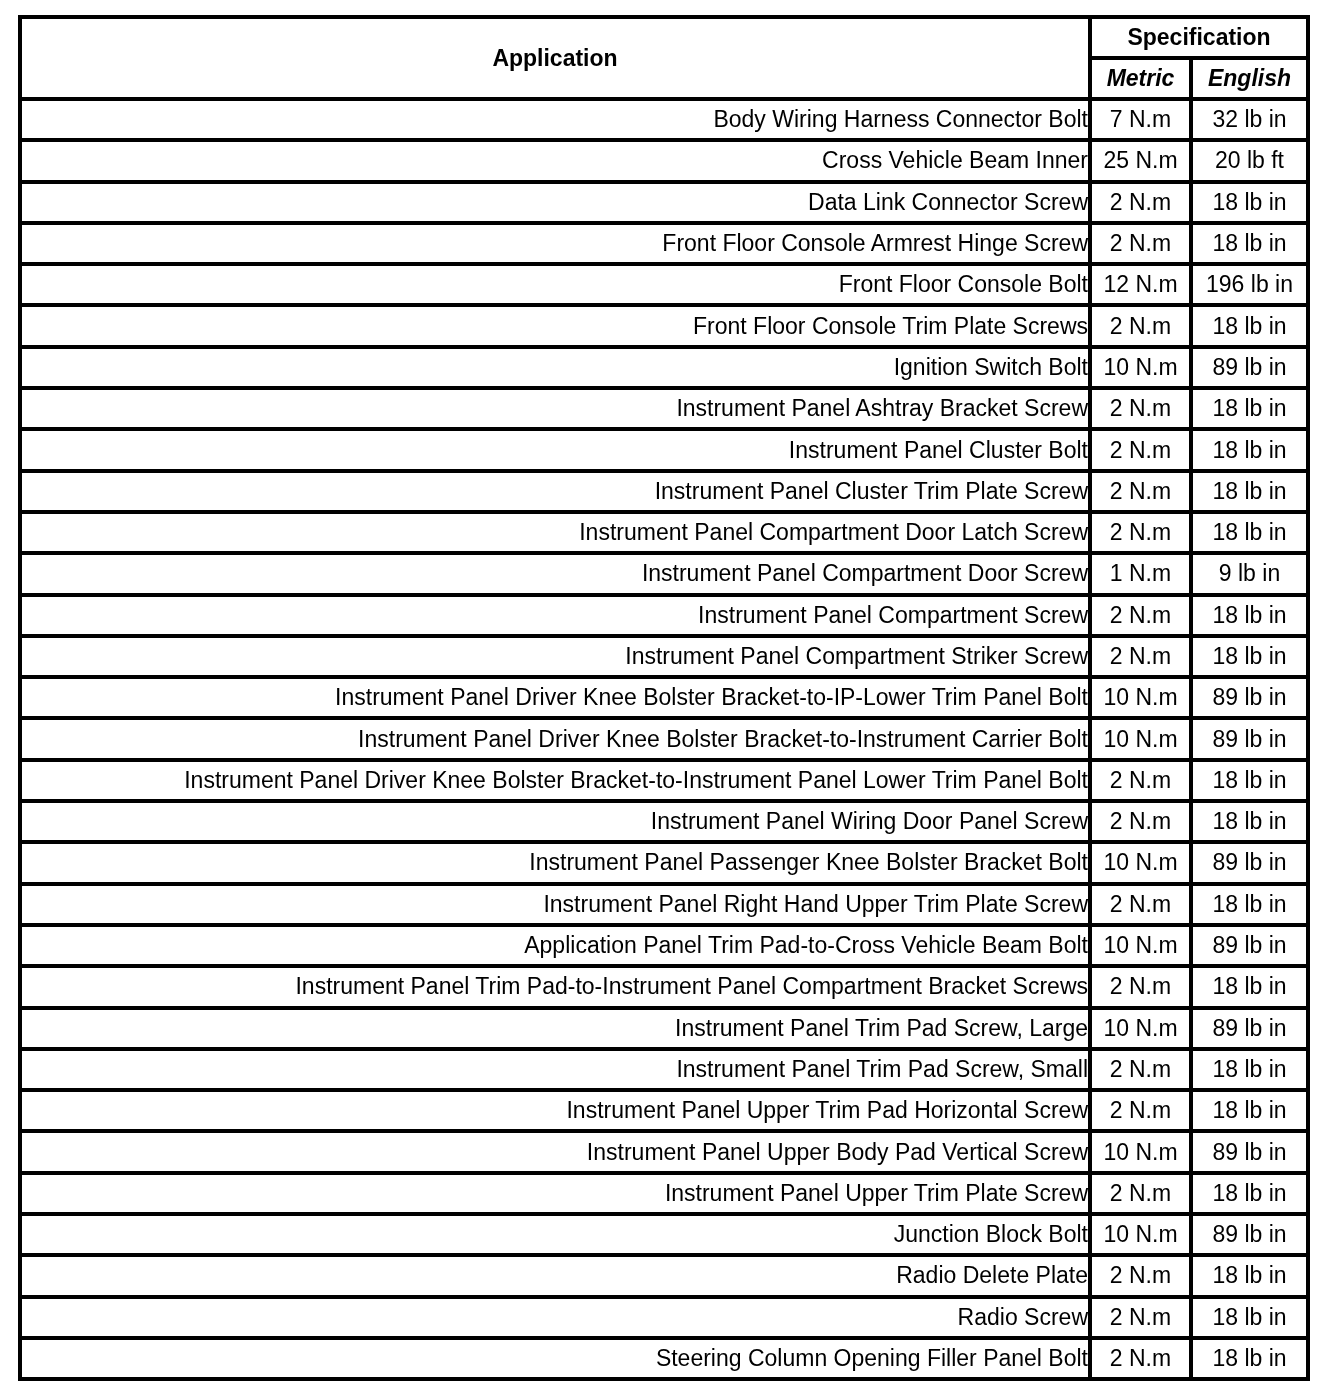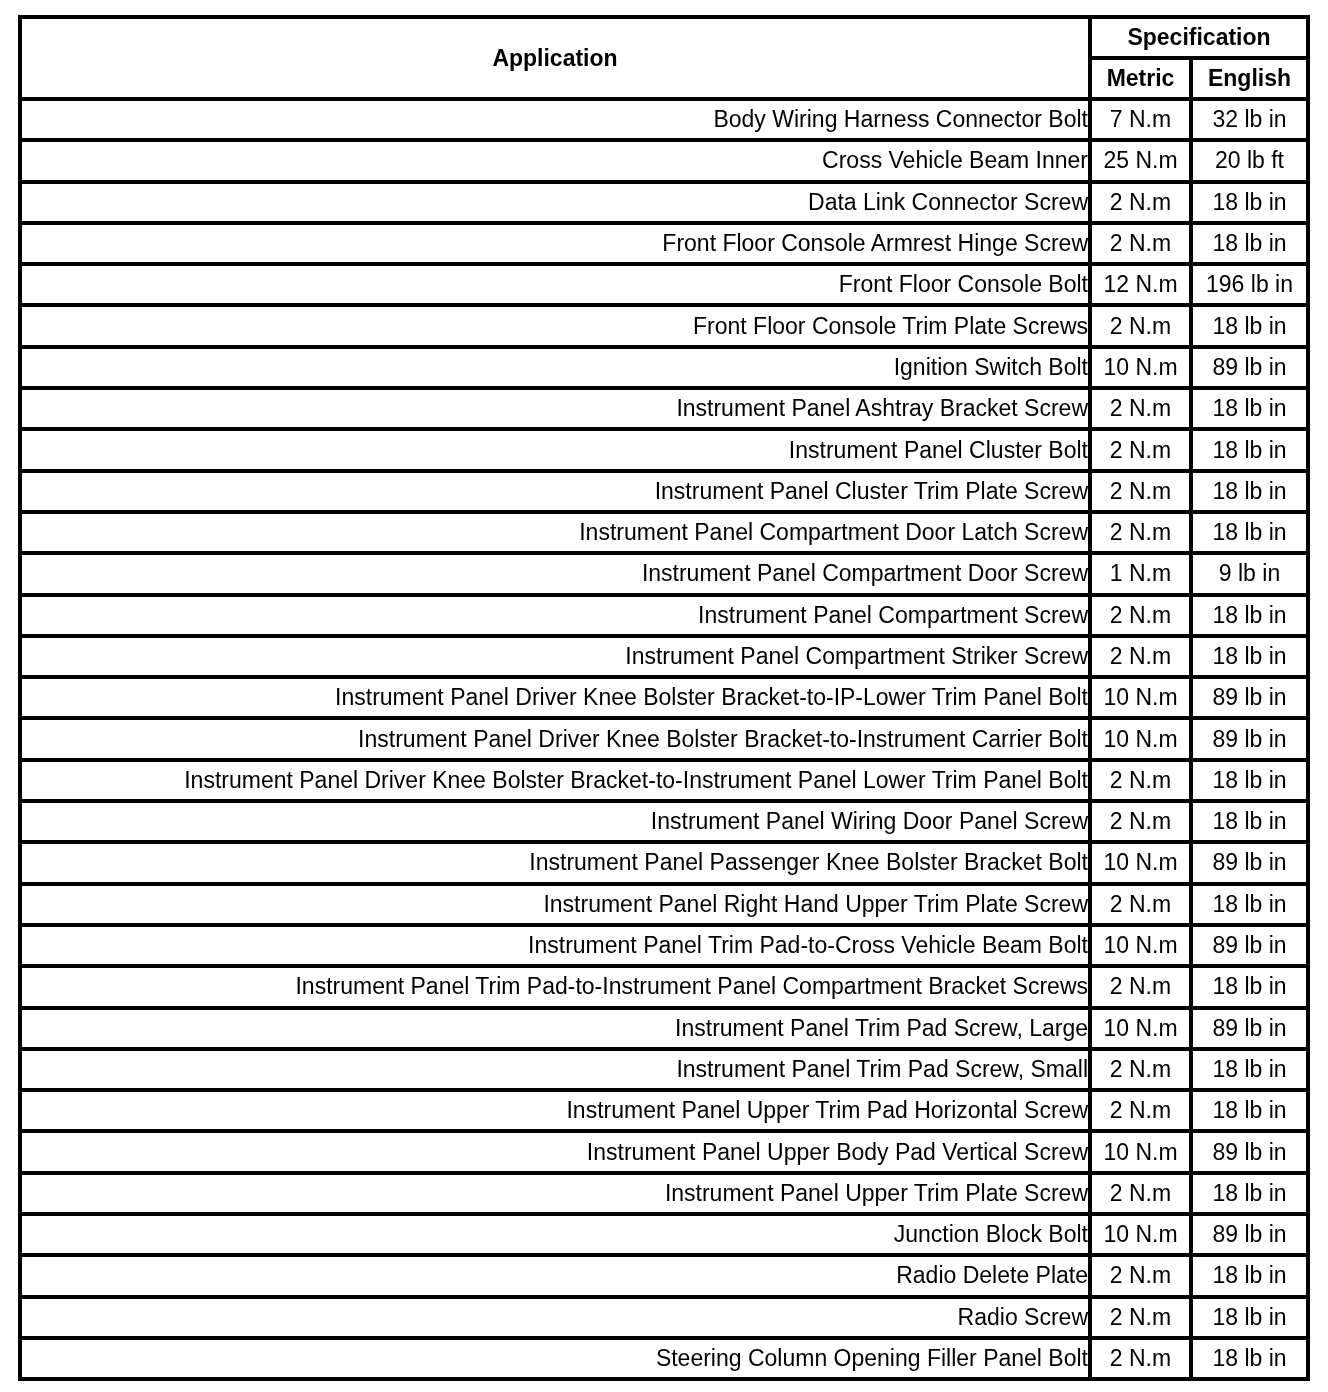--- a/index.html
+++ b/index.html
@@ -13,21 +13,21 @@
   table.spec col.c-app { width: 1070px; }
   table.spec col.c-met { width: 101px; }
   table.spec col.c-eng { width: 117px; }
   table.spec th, table.spec td {
     border: 4px solid #000; padding: 0; margin: 0;
     font-size: 23px; line-height: 1; white-space: nowrap; overflow: hidden;
   }
   table.spec th { font-weight: bold; text-align: center; }
   th.h-app { height: 78px; }
   th.h-spec { height: 37px; }
-  th.h-sub { height: 37px; }
+  th.h-sub { height: 37px; font-style: italic; }
   table.spec td { height: 37.3px; }
   td.app { text-align: right; padding-left: 5px; }
   td.met, td.eng { text-align: center; }
 </style>
 </head>
 <body>
 
 <table class="spec">
   <colgroup>
     <col class="c-app">
@@ -139,21 +139,21 @@
         <td class="app">Instrument Panel Passenger Knee Bolster Bracket Bolt</td>
         <td class="met">10 N.m</td>
         <td class="eng">89 lb in</td>
       </tr>
       <tr>
         <td class="app">Instrument Panel Right Hand Upper Trim Plate Screw</td>
         <td class="met">2 N.m</td>
         <td class="eng">18 lb in</td>
       </tr>
       <tr>
-        <td class="app">Instrument Panel Trim Pad-to-Cross Vehicle Beam Bolt</td>
+        <td class="app">Application Panel Trim Pad-to-Cross Vehicle Beam Bolt</td>
         <td class="met">10 N.m</td>
         <td class="eng">89 lb in</td>
       </tr>
       <tr>
         <td class="app">Instrument Panel Trim Pad-to-Instrument Panel Compartment Bracket Screws</td>
         <td class="met">2 N.m</td>
         <td class="eng">18 lb in</td>
       </tr>
       <tr>
         <td class="app">Instrument Panel Trim Pad Screw, Large</td>

